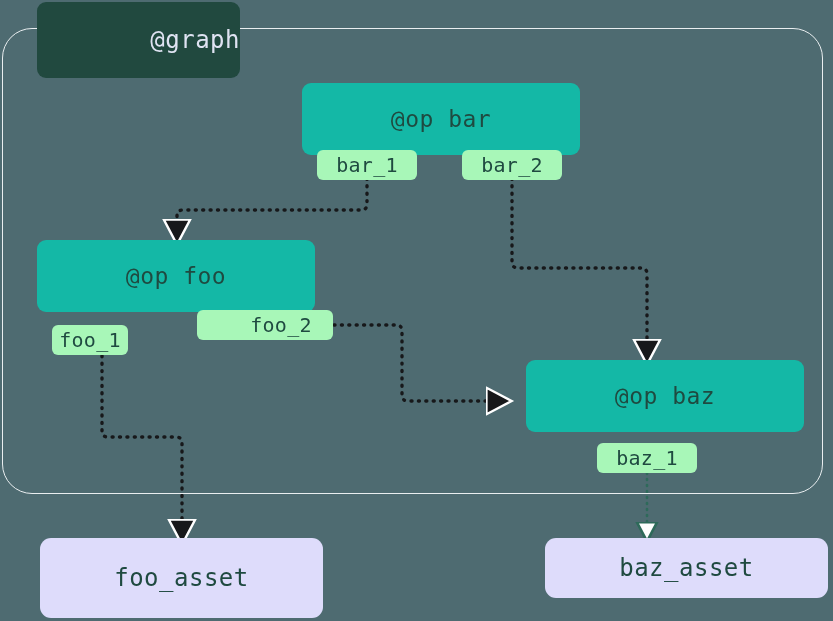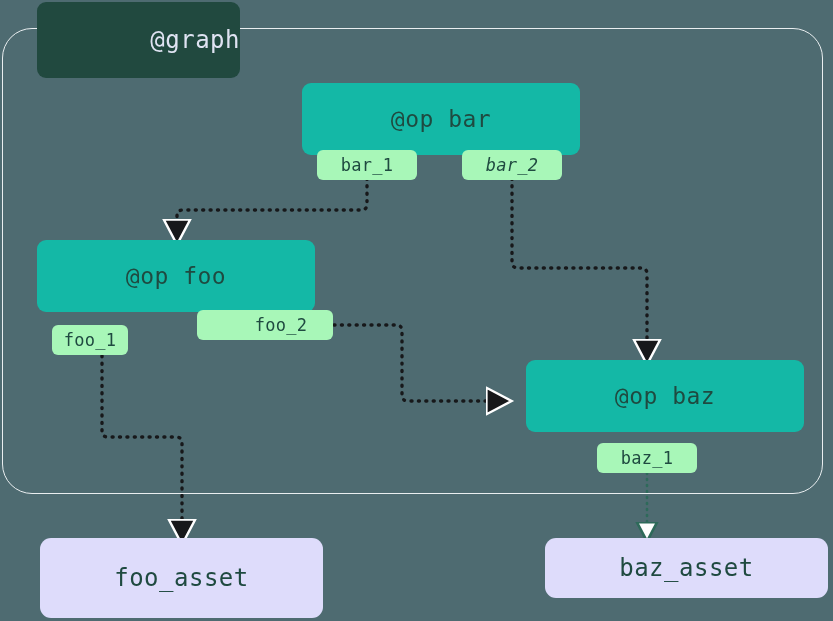--- a/index.html
+++ b/index.html
@@ -65,21 +65,21 @@
   }
   .port {
     position: absolute;
     background: #a8f7b8;
     border-radius: 6px;
     height: 30px;
     display: flex;
     align-items: center;
     justify-content: center;
     color: #1f4a40;
-    font-size: 17px;
+    font-size: 20px;
     letter-spacing: 0.3px;
   }
   .asset-node {
     position: absolute;
     background: #dedcfb;
     border-radius: 11px;
     display: flex;
     align-items: center;
     justify-content: center;
     color: #1f4a40;
@@ -118,21 +118,21 @@
   <div class="graph-label">
     <span>@graph</span>
   </div>
 
   <div class="op-node" style="left:302px; top:83px; width:278px; height:72px;">
     <span class="op-title">@op bar</span>
   </div>
   <div class="port" style="left:317px; top:150px; width:100px;">
     <span>bar_1</span>
   </div>
-  <div class="port" style="left:462px; top:150px; width:100px;font-style:italic;">
+  <div class="port" style="left:462px; top:150px; width:100px;">
     <span>bar_2</span>
   </div>
 
   <div class="op-node" style="left:37px; top:240px; width:278px; height:72px;">
     <span class="op-title">@op foo</span>
   </div>
   <div class="port" style="left:52px; top:325px; width:76px;">
     <span>foo_1</span>
   </div>
   <div class="port" style="left:197px; top:310px; width:104px;padding-left:32px;">

